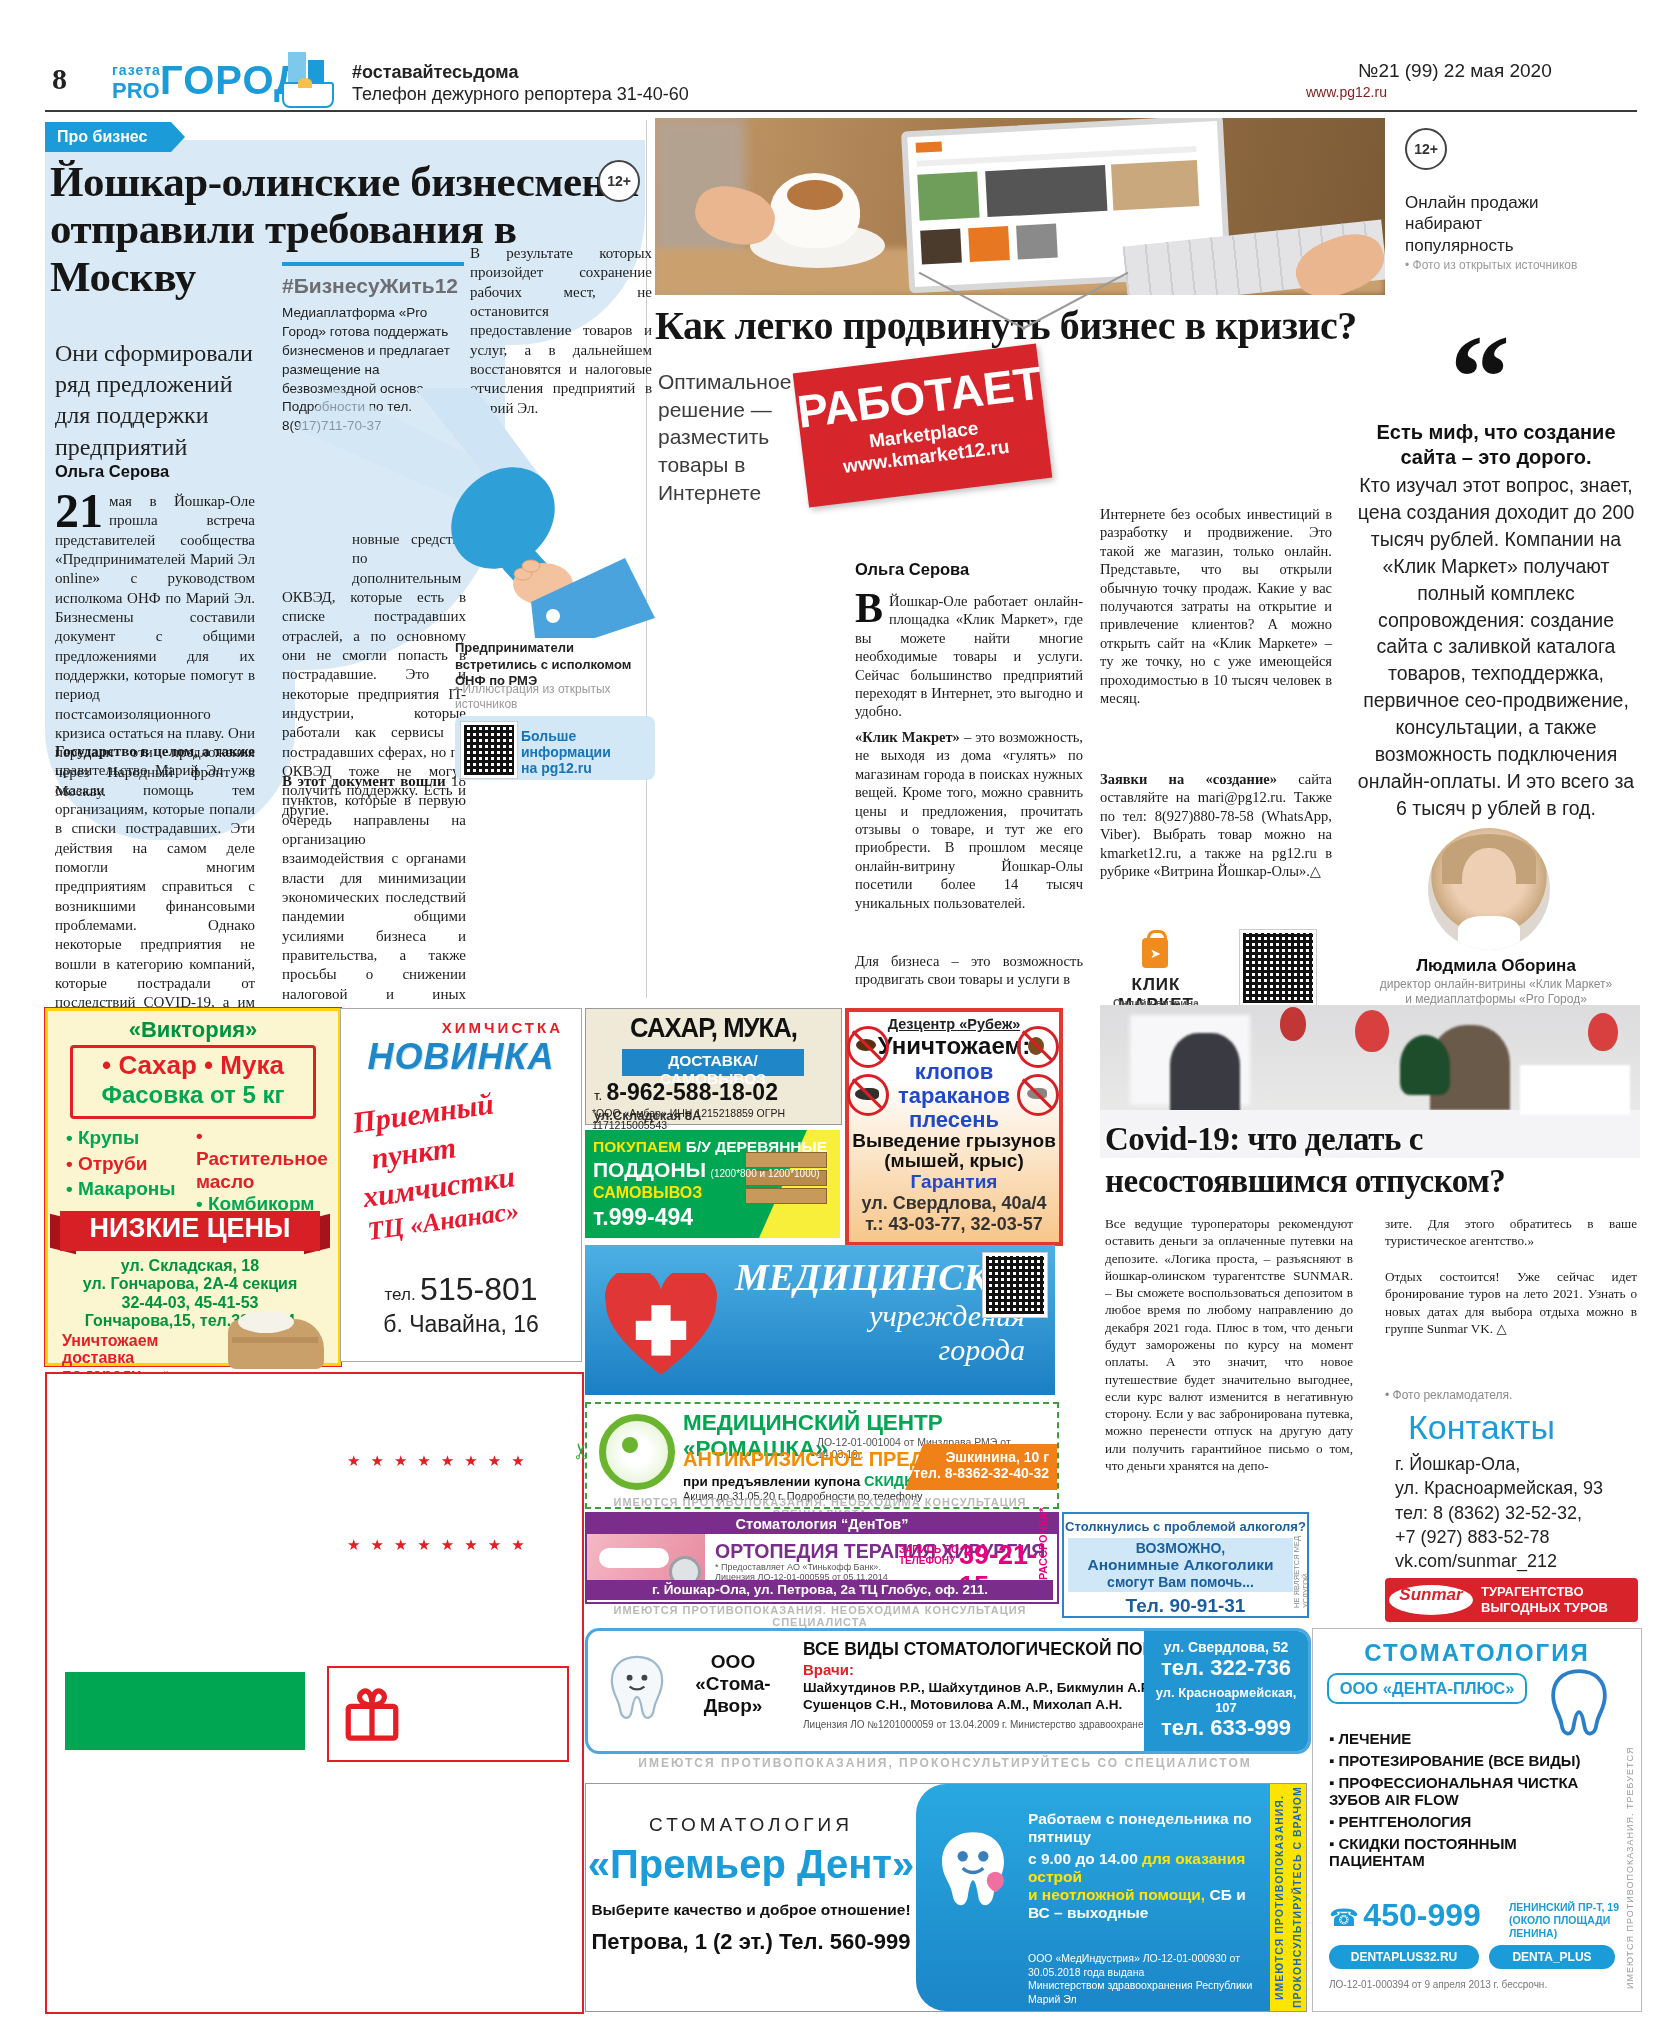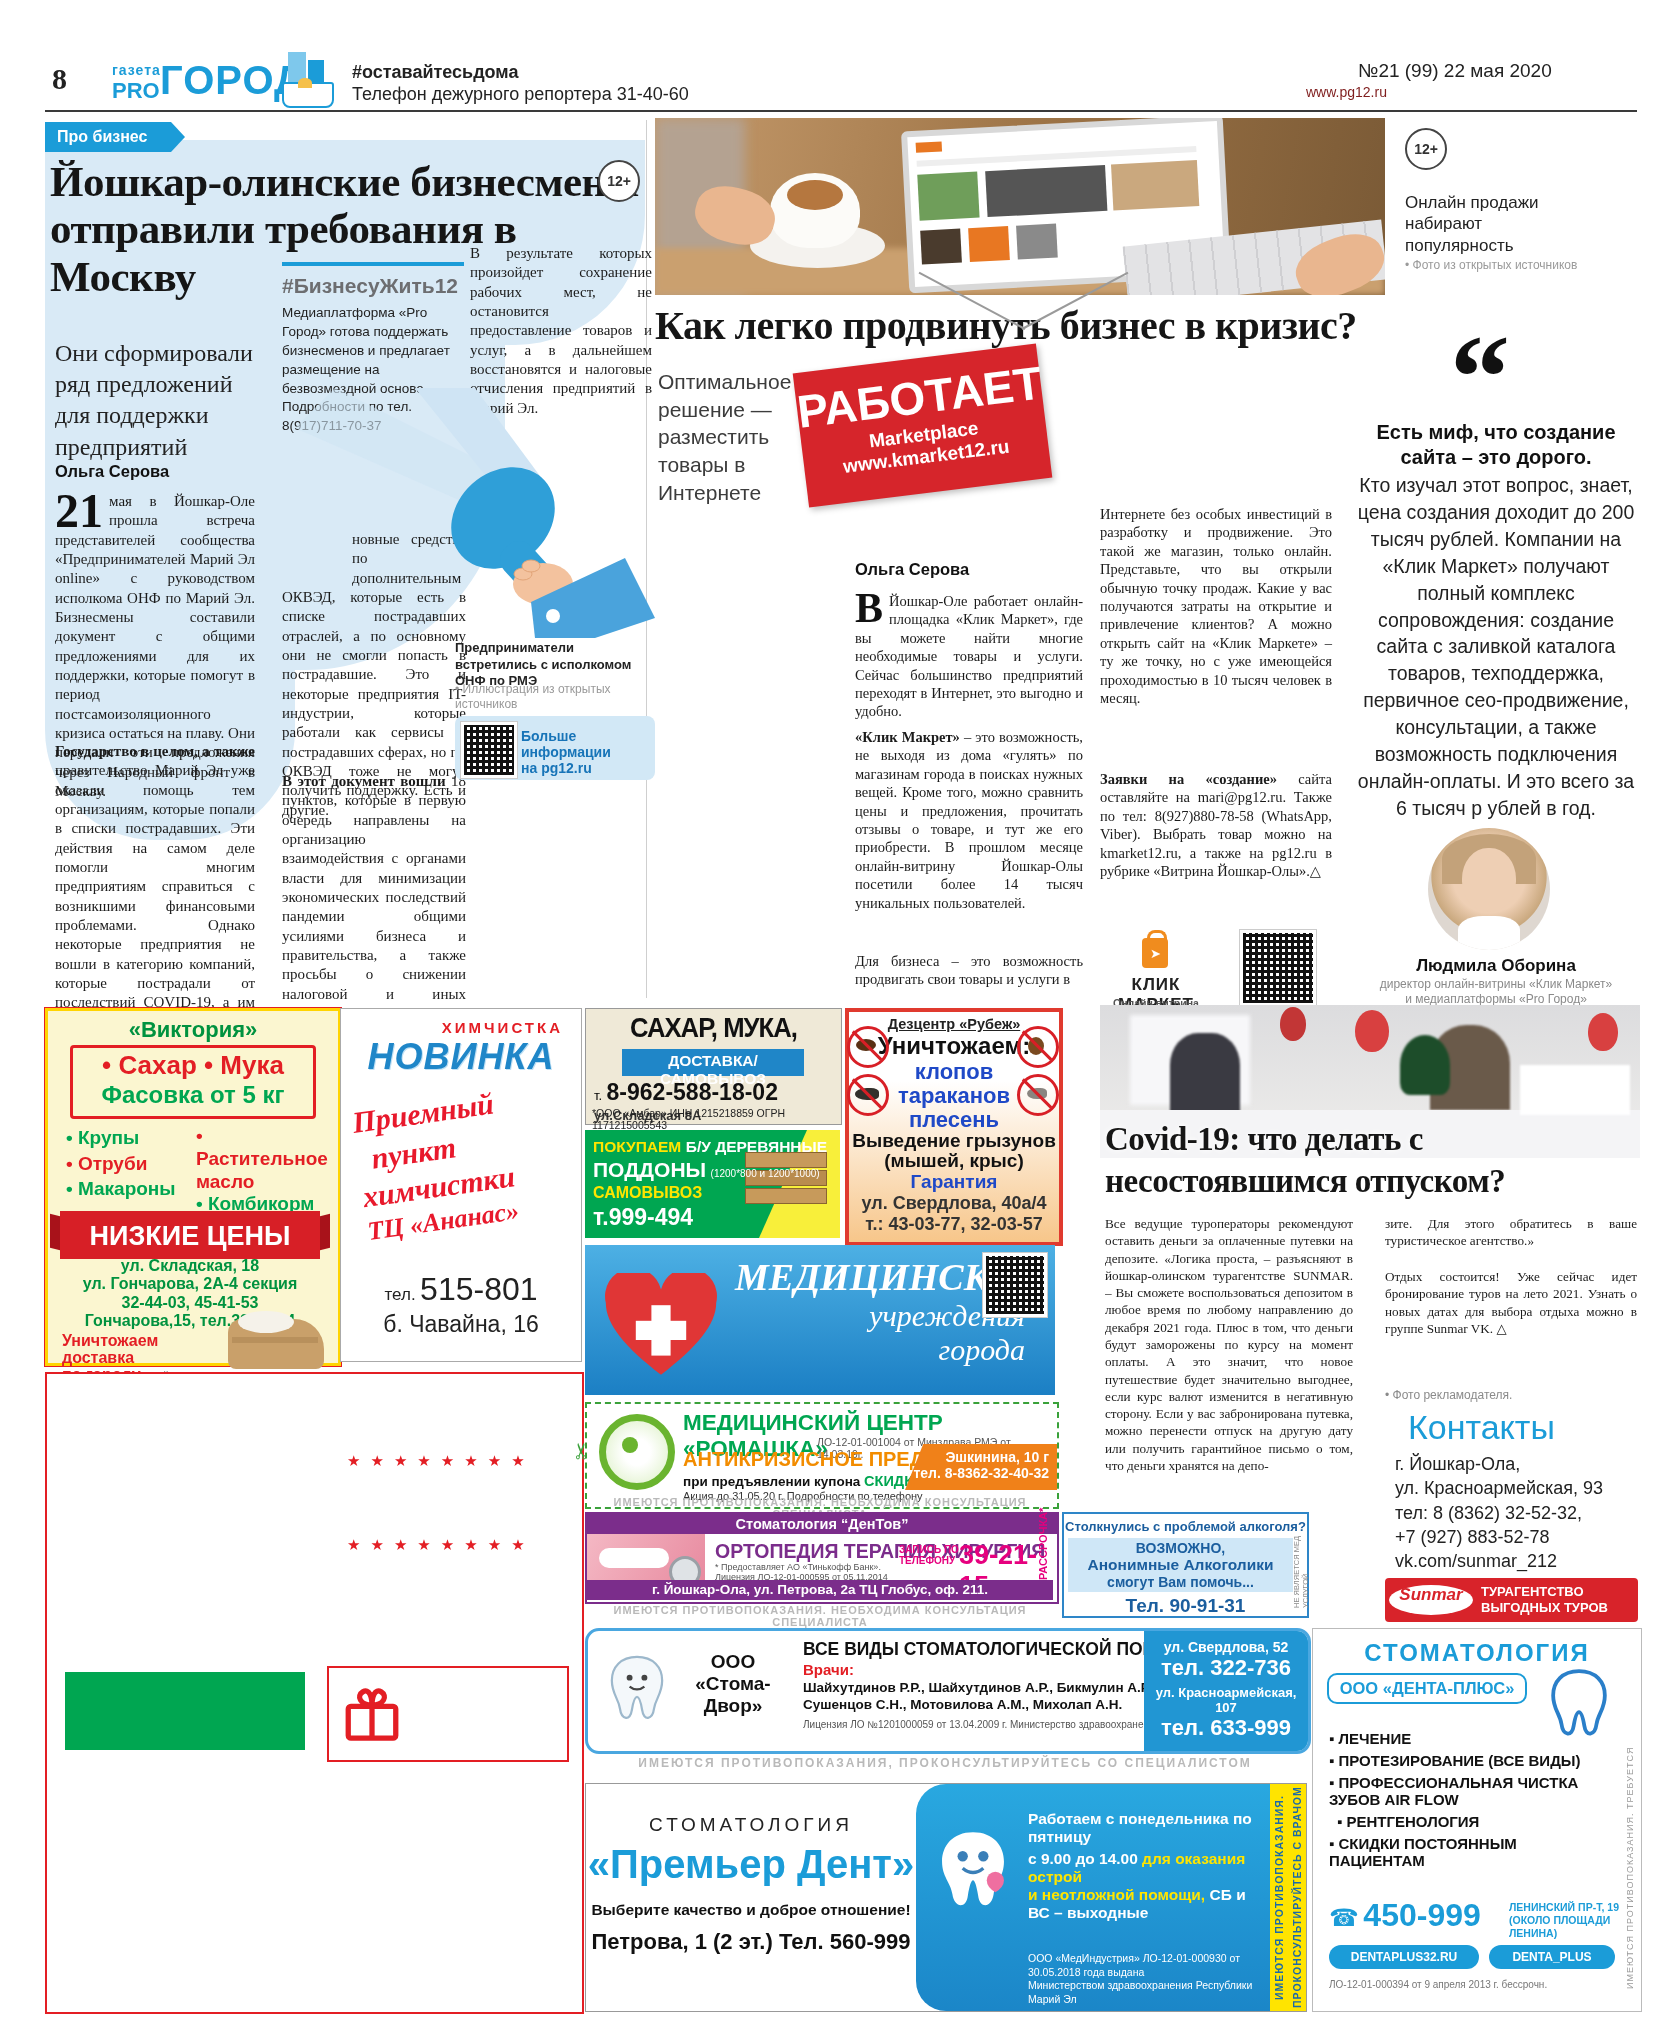--- a/index.html
+++ b/index.html
@@ -191,21 +191,21 @@
       <div style="color:#e31e24">• Отруби</div>
       <div style="color:#00a651">• Макароны</div>
     </div>
     <div class="a sn b" style="left:148px;top:114px;width:135px;font-size:19px;line-height:1.2">
       <div style="color:#e31e24">• Растительное масло</div>
       <div style="color:#00a651">• Комбикорм</div>
     </div>
     <div class="a" style="left:2px;top:200px;width:280px;height:40px">
       <div class="a" style="left:0;top:6px;width:26px;height:34px;background:#a8121a;transform:skewY(14deg)"></div>
       <div class="a" style="left:254px;top:6px;width:26px;height:34px;background:#a8121a;transform:skewY(-14deg)"></div>
-      <div class="a c sn b w" style="left:10px;top:0;width:260px;height:38px;background:#d71f26;font-size:27px;padding-top:10px">НИЗКИЕ ЦЕНЫ</div>
+      <div class="a c sn b w" style="left:10px;top:0;width:260px;height:38px;background:#d71f26;font-size:27px;padding-top:2px">НИЗКИЕ ЦЕНЫ</div>
     </div>
     <div class="a sn b c" style="left:0;top:246px;width:284px;font-size:16px;line-height:1.15;color:#00923f">
       <div>ул. Складская, 18</div>
       <div>ул. Гончарова, 2А-4 секция</div>
       <div>32-44-03, 45-41-53</div>
       <div>Гончарова,15, тел.32-43-44</div>
     </div>
     <div class="a sn b" style="left:14px;top:322px;font-size:16px;line-height:1.05;color:#e31e24">
       <div>Уничтожаем</div>
       <div>доставка</div>
@@ -520,21 +520,21 @@
     </div>
     <div class="a" style="left:228px;top:34px">
       <svg width="76" height="80" viewBox="0 0 100 100">
           <path d="M50 8 C28 8 16 22 16 40 C16 58 25 64 27 78 C29 93 41 95 43 80 C45 68 47 62 50 62 C53 62 55 68 57 80 C59 95 71 93 73 78 C75 64 84 58 84 40 C84 22 72 8 50 8Z" fill="#fff" stroke="#2a7fc9" stroke-width="5"></path>
         </svg>
     </div>
     <div class="a" style="left:16px;top:96px;width:266px">
       <div class="sn b" style="font-size:15px;color:#111;margin:5px 0">▪ <span>ЛЕЧЕНИЕ</span></div>
       <div class="sn b" style="font-size:15px;color:#111;margin:5px 0">▪ <span>ПРОТЕЗИРОВАНИЕ (ВСЕ ВИДЫ)</span></div>
       <div class="sn b" style="font-size:15px;color:#111;margin:5px 0">▪ <span>ПРОФЕССИОНАЛЬНАЯ ЧИСТКА ЗУБОВ AIR FLOW</span></div>
-      <div class="sn b" style="font-size:15px;color:#111;margin:5px 8px">▪ <span>РЕНТГЕНОЛОГИЯ</span></div>
+      <div class="sn b" style="font-size:15px;color:#111;margin:5px 0">▪ <span>РЕНТГЕНОЛОГИЯ</span></div>
       <div class="sn b" style="font-size:15px;color:#111;margin:5px 0">▪ <span>СКИДКИ ПОСТОЯННЫМ ПАЦИЕНТАМ</span></div>
     </div>
     <div class="a" style="left:16px;top:268px">
       <span style="font-size:24px;color:#1b9cd8">☎</span>
       <span class="sn b" style="font-size:32px;color:#1b9cd8">450-999</span>
     </div>
     <div class="a sn b" style="left:196px;top:272px;width:110px;font-size:10.5px;color:#1b9cd8;line-height:1.25">
       <div>ЛЕНИНСКИЙ ПР-Т, 19</div>
       <div>(ОКОЛО ПЛОЩАДИ ЛЕНИНА)</div>
     </div>

